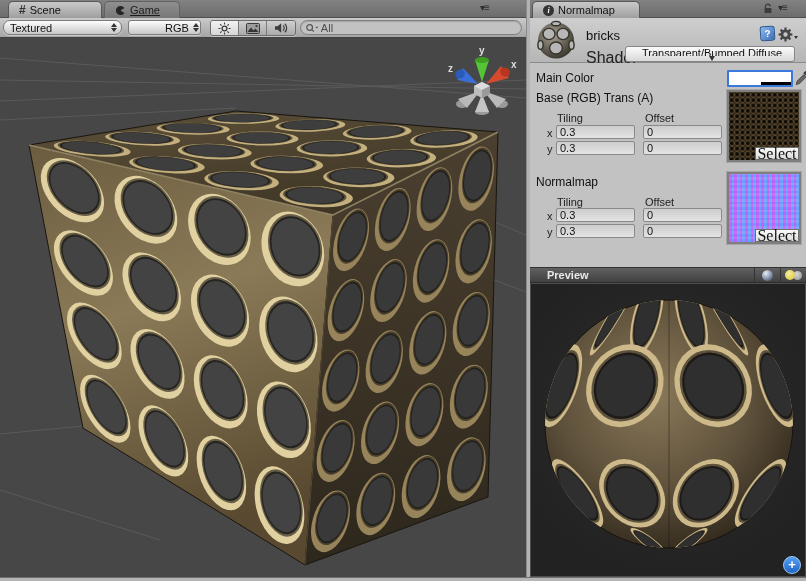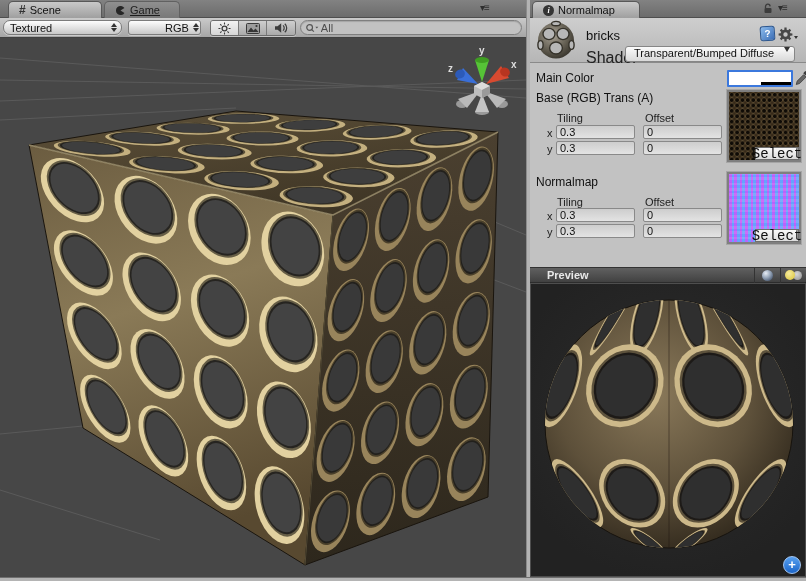--- a/index.html
+++ b/index.html
@@ -91,21 +91,21 @@
   .inspector{position:absolute;left:530px;top:0;width:276px;height:577px;background:#c2c2c2;}
   .insp-header{
     position:absolute;top:18px;left:0;width:276px;height:45px;
     background:linear-gradient(#cecece,#b6b6b6);border-bottom:1px solid #8a8a8a;
   }
   .material-name{position:absolute;left:56px;top:10px;font-size:13px;color:#111;}
   .shader-label{position:absolute;left:56px;top:31px;font-size:16px;color:#222;}
   .shader-dropdown{
     position:absolute;left:95px;top:28px;width:170px;height:16px;
     border:1px solid #868686;border-radius:3px;background:linear-gradient(#fbfbfb,#d9d9d9);
-    display:flex;align-items:flex-start;font-size:11px;padding:0 4px 0 8px;color:#111;
+    display:flex;align-items:center;font-size:11px;padding:0 4px 0 8px;color:#111;flex-direction:column;
   }
   .shader-dropdown .dd-label{flex:1;white-space:nowrap;overflow:hidden;}
   .help-icon{
     position:absolute;left:230px;top:8px;width:15px;height:15px;border-radius:3px;
     background:linear-gradient(135deg,#8cbcee,#3a6cb4);border:1px solid #2b568f;
     color:#fff;font-size:10px;font-weight:bold;display:flex;align-items:center;justify-content:center;
     transform:rotate(-4deg);
   }
   .gear-wrap{position:absolute;left:248px;top:8px;width:20px;height:16px;display:flex;align-items:center;}
 
@@ -133,22 +133,22 @@
   }
   .thumb-normal{
     background-color:#7d7df2;
     background-image:
       repeating-linear-gradient(90deg, rgba(240,90,250,.55) 0 2.6px, rgba(90,210,255,.50) 2.6px 5.4px),
       repeating-linear-gradient(0deg, rgba(110,110,255,.75) 0 2.6px, rgba(200,140,255,.45) 2.6px 5.4px);
   }
   .select-btn{
     position:absolute;right:0;bottom:0;width:44px;height:13px;
     background:linear-gradient(#fafafa,#dcdcdc);border:1px solid #6f6f6f;
-    font-size:14px;color:#111;display:flex;align-items:center;justify-content:center;
-    font-family:Liberation Mono, monospace;padding:0;
+    font-size:16px;color:#111;display:flex;align-items:center;justify-content:center;
+    font-family:Liberation Serif, serif;padding:0;
   }
   .preview-header{
     position:absolute;left:0;top:267px;width:276px;height:16px;
     background:linear-gradient(#606060,#414141);
     border-top:1px solid #333;border-bottom:1px solid #2c2c2c;
     display:flex;align-items:center;
   }
   .preview-title{font-size:11px;font-weight:bold;color:#e8e8e8;margin-left:17px;flex:1;}
   .ph-btn{width:26px;height:16px;display:flex;align-items:center;justify-content:center;border-left:1px solid #333;}
   .ball-glyph{width:11px;height:11px;border-radius:50%;background:radial-gradient(circle at 35% 30%,#e7edf5,#93a2b6 45%,#4e5d74 80%);}

